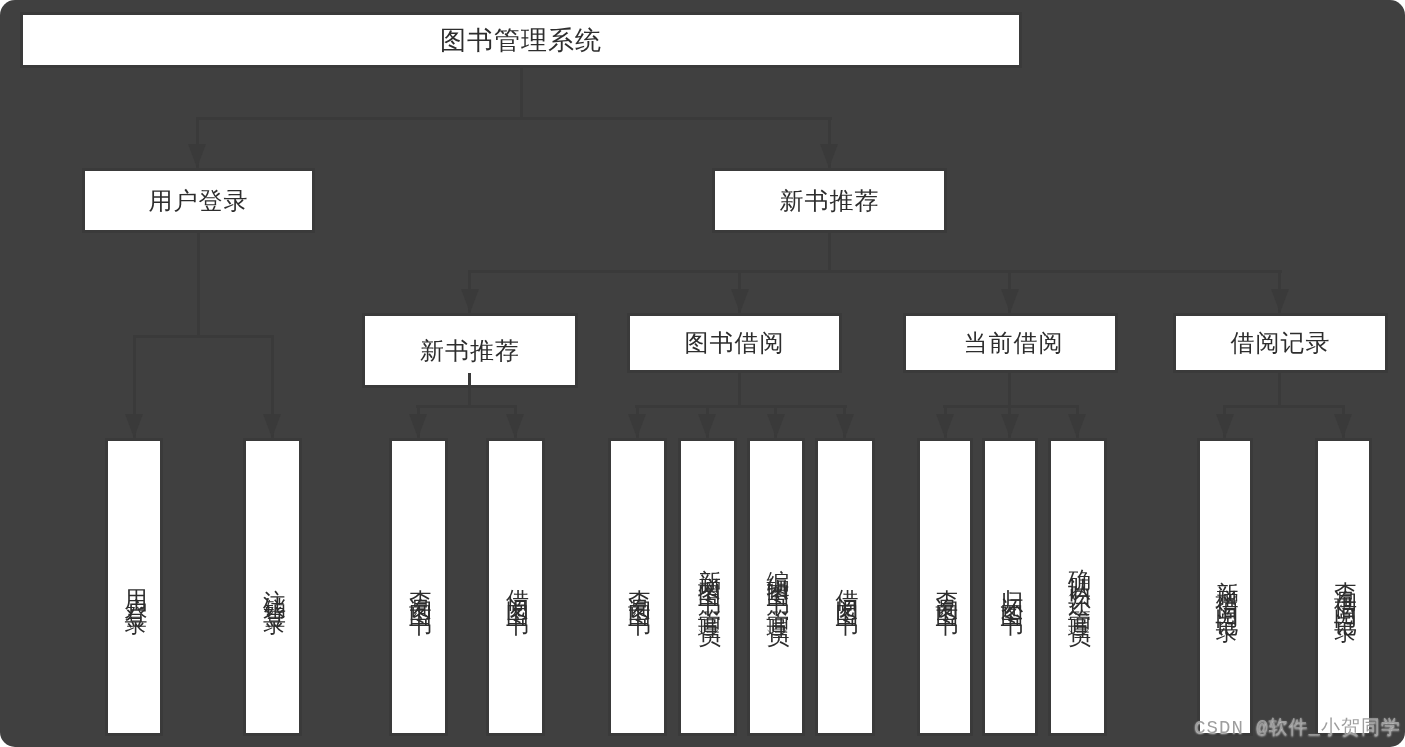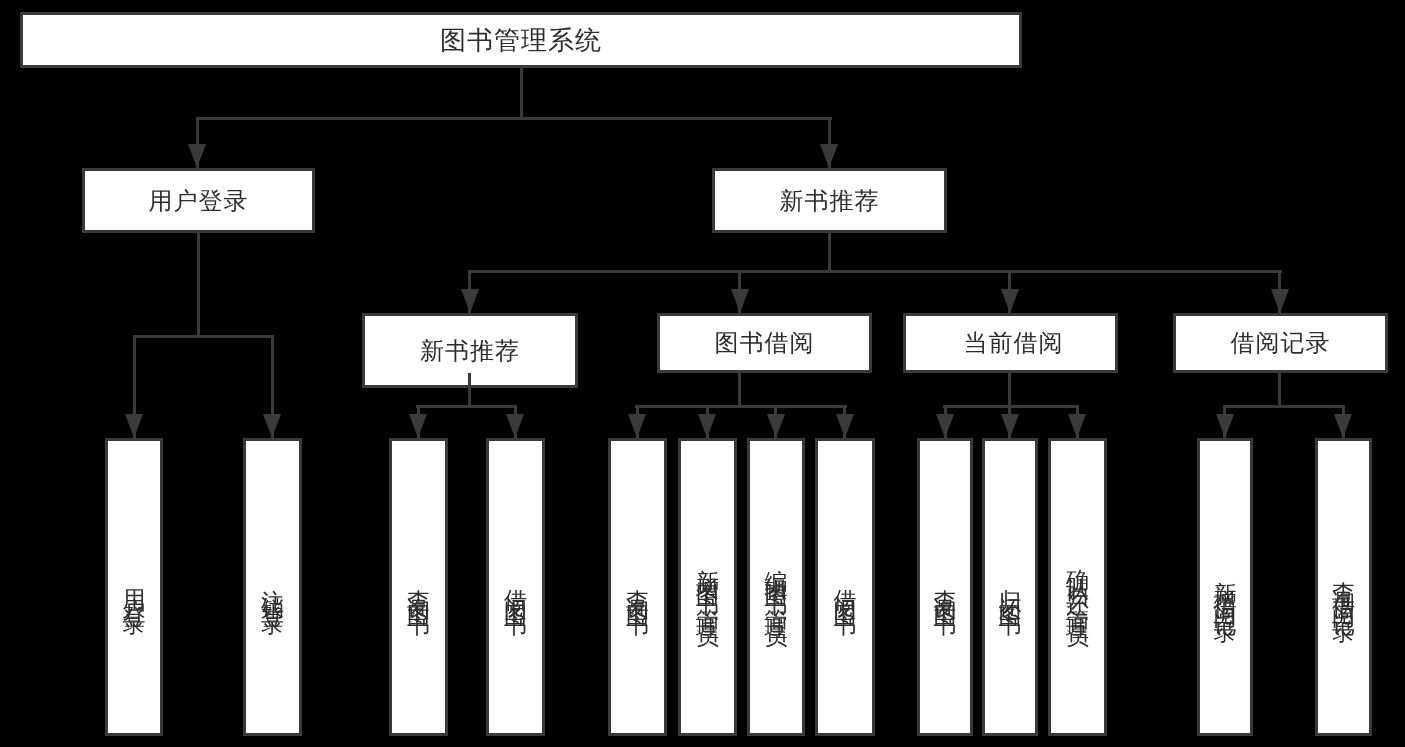--- a/index.html
+++ b/index.html
@@ -1,18 +1,18 @@
 <!DOCTYPE html>
 <html><head>
 <meta charset="utf-8">
 <style>
   html,body{margin:0;padding:0;background:#fff;}
   .canvas{
-    position:relative;width:1405px;height:747px;background:#000000;overflow:hidden;
-    font-family:Liberation Serif, serif;color:#2d2d2d;
+    position:relative;width:1405px;height:747px;background:#404040;overflow:hidden;
+    font-family:Liberation Mono, monospace;color:#2d2d2d;border-radius:15px;
   }
   .node{
     position:absolute;box-sizing:border-box;background:#ffffff;
     border:3px solid #3a3a3a;display:flex;align-items:center;justify-content:center;
     text-align:center;
   }
   .root-label{font-size:26px;letter-spacing:1px;}
   .l2-label,.l3-label{font-size:24px;letter-spacing:1px;}
   .leaf .leaf-label{
     writing-mode:vertical-lr;text-orientation:mixed;
@@ -67,21 +67,21 @@
   <div class="vline" style="left:738px;top:270px;height:43px;"></div>
   <div class="arrow" style="left:731px;top:289px;"></div>
   <div class="vline" style="left:1008px;top:270px;height:43px;"></div>
   <div class="arrow" style="left:1001px;top:289px;"></div>
   <div class="vline" style="left:1278px;top:270px;height:43px;"></div>
   <div class="arrow" style="left:1271px;top:289px;"></div>
 
   <div class="node" style="left:362px;top:313px;width:216px;height:75px;">
     <span class="l3-label">新书推荐</span>
   </div>
-  <div class="node" style="left:657px;top:313px;width:215px;height:60px;">
+  <div class="node" style="left:627px;top:313px;width:215px;height:60px;">
     <span class="l3-label">图书借阅</span>
   </div>
   <div class="node" style="left:903px;top:313px;width:215px;height:60px;padding-left:6px;">
     <span class="l3-label">当前借阅</span>
   </div>
   <div class="node" style="left:1173px;top:313px;width:215px;height:60px;">
     <span class="l3-label">借阅记录</span>
   </div>
 
   <div class="vline" style="left:468px;top:373px;height:32px;"></div>
@@ -151,14 +151,15 @@
   <div class="node leaf" style="left:1048px;top:438px;width:59px;height:298px;">
     <span class="leaf-label">确认归还（管理员）</span>
   </div>
   <div class="node leaf" style="left:1197px;top:438px;width:56px;height:298px;">
     <span class="leaf-label">新增借阅记录</span>
   </div>
   <div class="node leaf" style="left:1315px;top:438px;width:57px;height:298px;">
     <span class="leaf-label">查询借阅记录</span>
   </div>
 
+  <div class="watermark">CSDN @软件_小贺同学</div>
 
 </div>
 
 </body></html>

